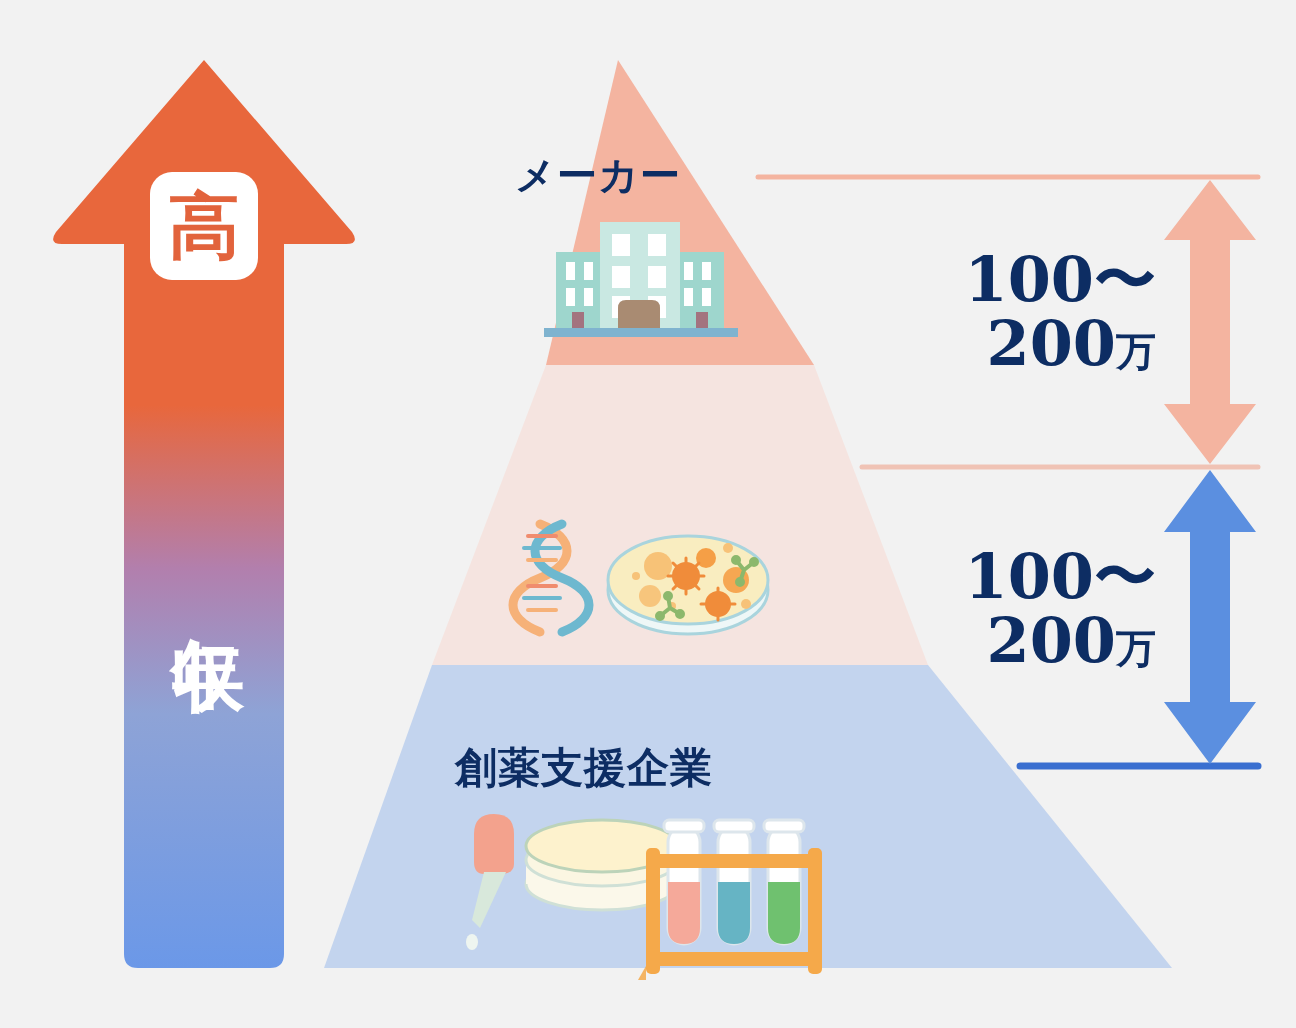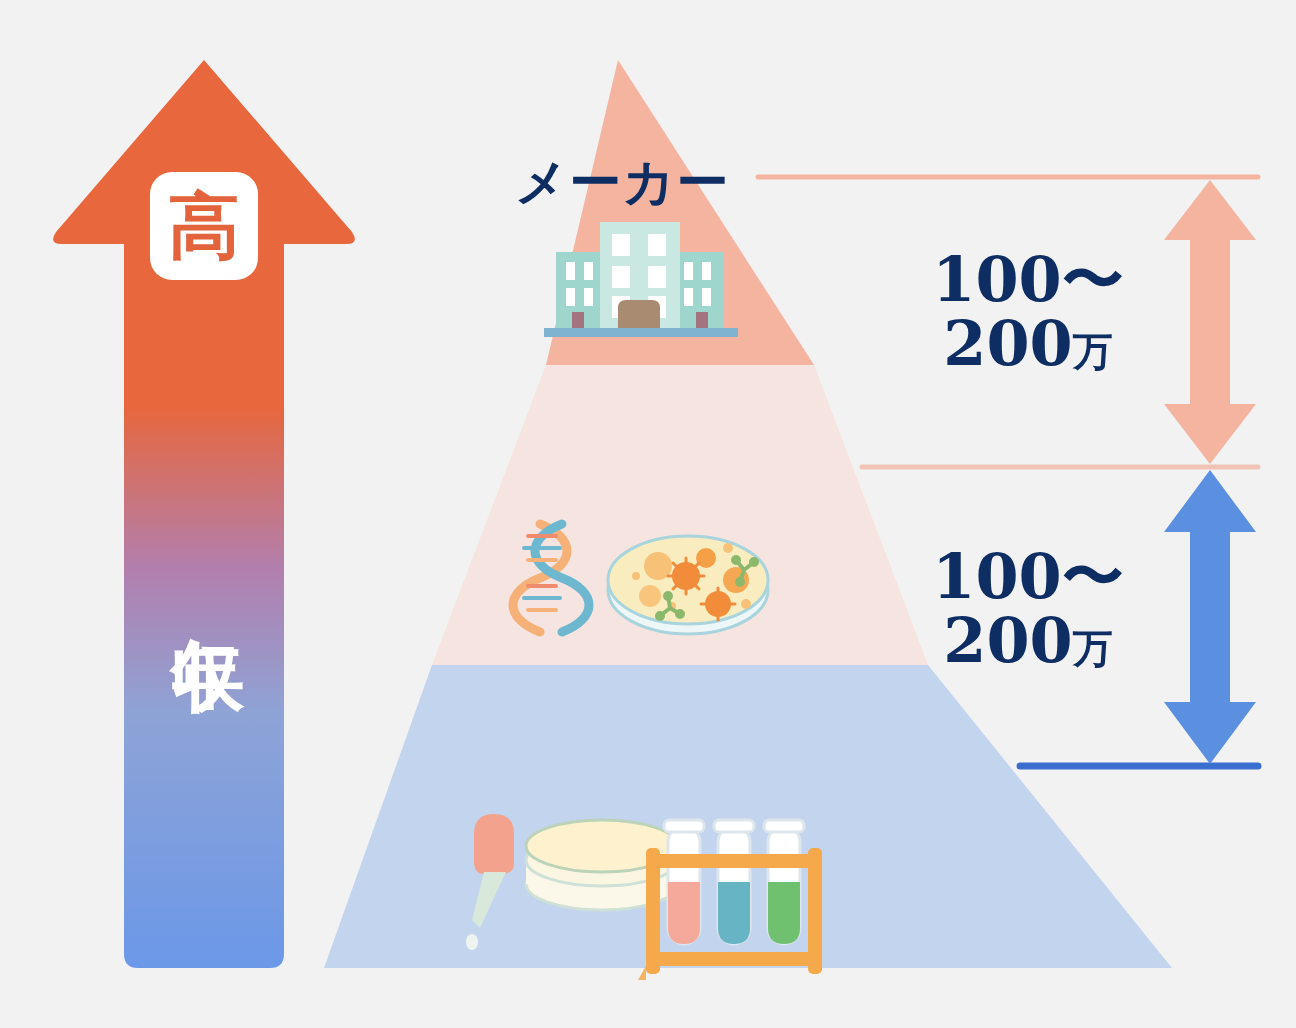--- a/index.html
+++ b/index.html
@@ -67,30 +67,30 @@
   
   #pyramid { left: 150px; top: 50px; width: 1060px; height: 930px; }
 
   .tier-label {
     color: #0d2d63;
     font-family: "DejaVu Sans", sans-serif;
     font-weight: 700;
     white-space: nowrap;
     letter-spacing: 1px;
   }
-  #label-maker   { left: 515px; top: 148px; font-size: 52px; }
+  #label-maker   { left: 515px; top: 148px; font-size: 40px; }
   #label-bio     { left: 408px; top: 440px; font-size: 40px; }
   #label-support { left: 455px; top: 740px; font-size: 42px; }
 
   
   .range-value {
     color: #0d2d63;
     font-family: "DejaVu Serif", serif;
     font-weight: 700;
-    text-align: center;
+    text-align: right;
     white-space: nowrap;
     line-height: 1.04;
   }
   .range-value .num { font-size: 62px; }
   .range-value .unit { font-family: "DejaVu Sans", sans-serif; font-size: 40px; }
   #range-top    { left: 900px; top: 248px; width: 256px; }
   #range-bottom { left: 900px; top: 545px; width: 256px; }
 </style>
 </head>
 <body>
@@ -252,20 +252,21 @@
         <rect x="0" y="46" width="176" height="14" rx="4"></rect>
         <rect x="0" y="144" width="176" height="14" rx="4"></rect>
         <rect x="0" y="40" width="14" height="126" rx="5"></rect>
         <rect x="162" y="40" width="14" height="126" rx="5"></rect>
         <path d="M 0 158 l 0 14 l -8 0 Z" opacity="0.85"></path>
       </g>
     </g>
   </svg>
 
   <div class="abs tier-label" id="label-maker">メーカー</div>
+  <div class="abs tier-label" id="label-support">創薬支援企業</div>
 
   <svg class="abs" style="left:700px; top:140px;" viewBox="0 0 600 660" width="600" height="660">
 
     <line x1="58" y1="37" x2="558" y2="37" stroke="#f4b4a0" stroke-width="5" stroke-linecap="round"></line>
 
     <line x1="162" y1="327" x2="558" y2="327" stroke="#f0c3b5" stroke-width="5" stroke-linecap="round"></line>
 
     <line x1="320" y1="626" x2="558" y2="626" stroke="#3a6fd0" stroke-width="7" stroke-linecap="round"></line>
 
     <g fill="#f4b4a0">

